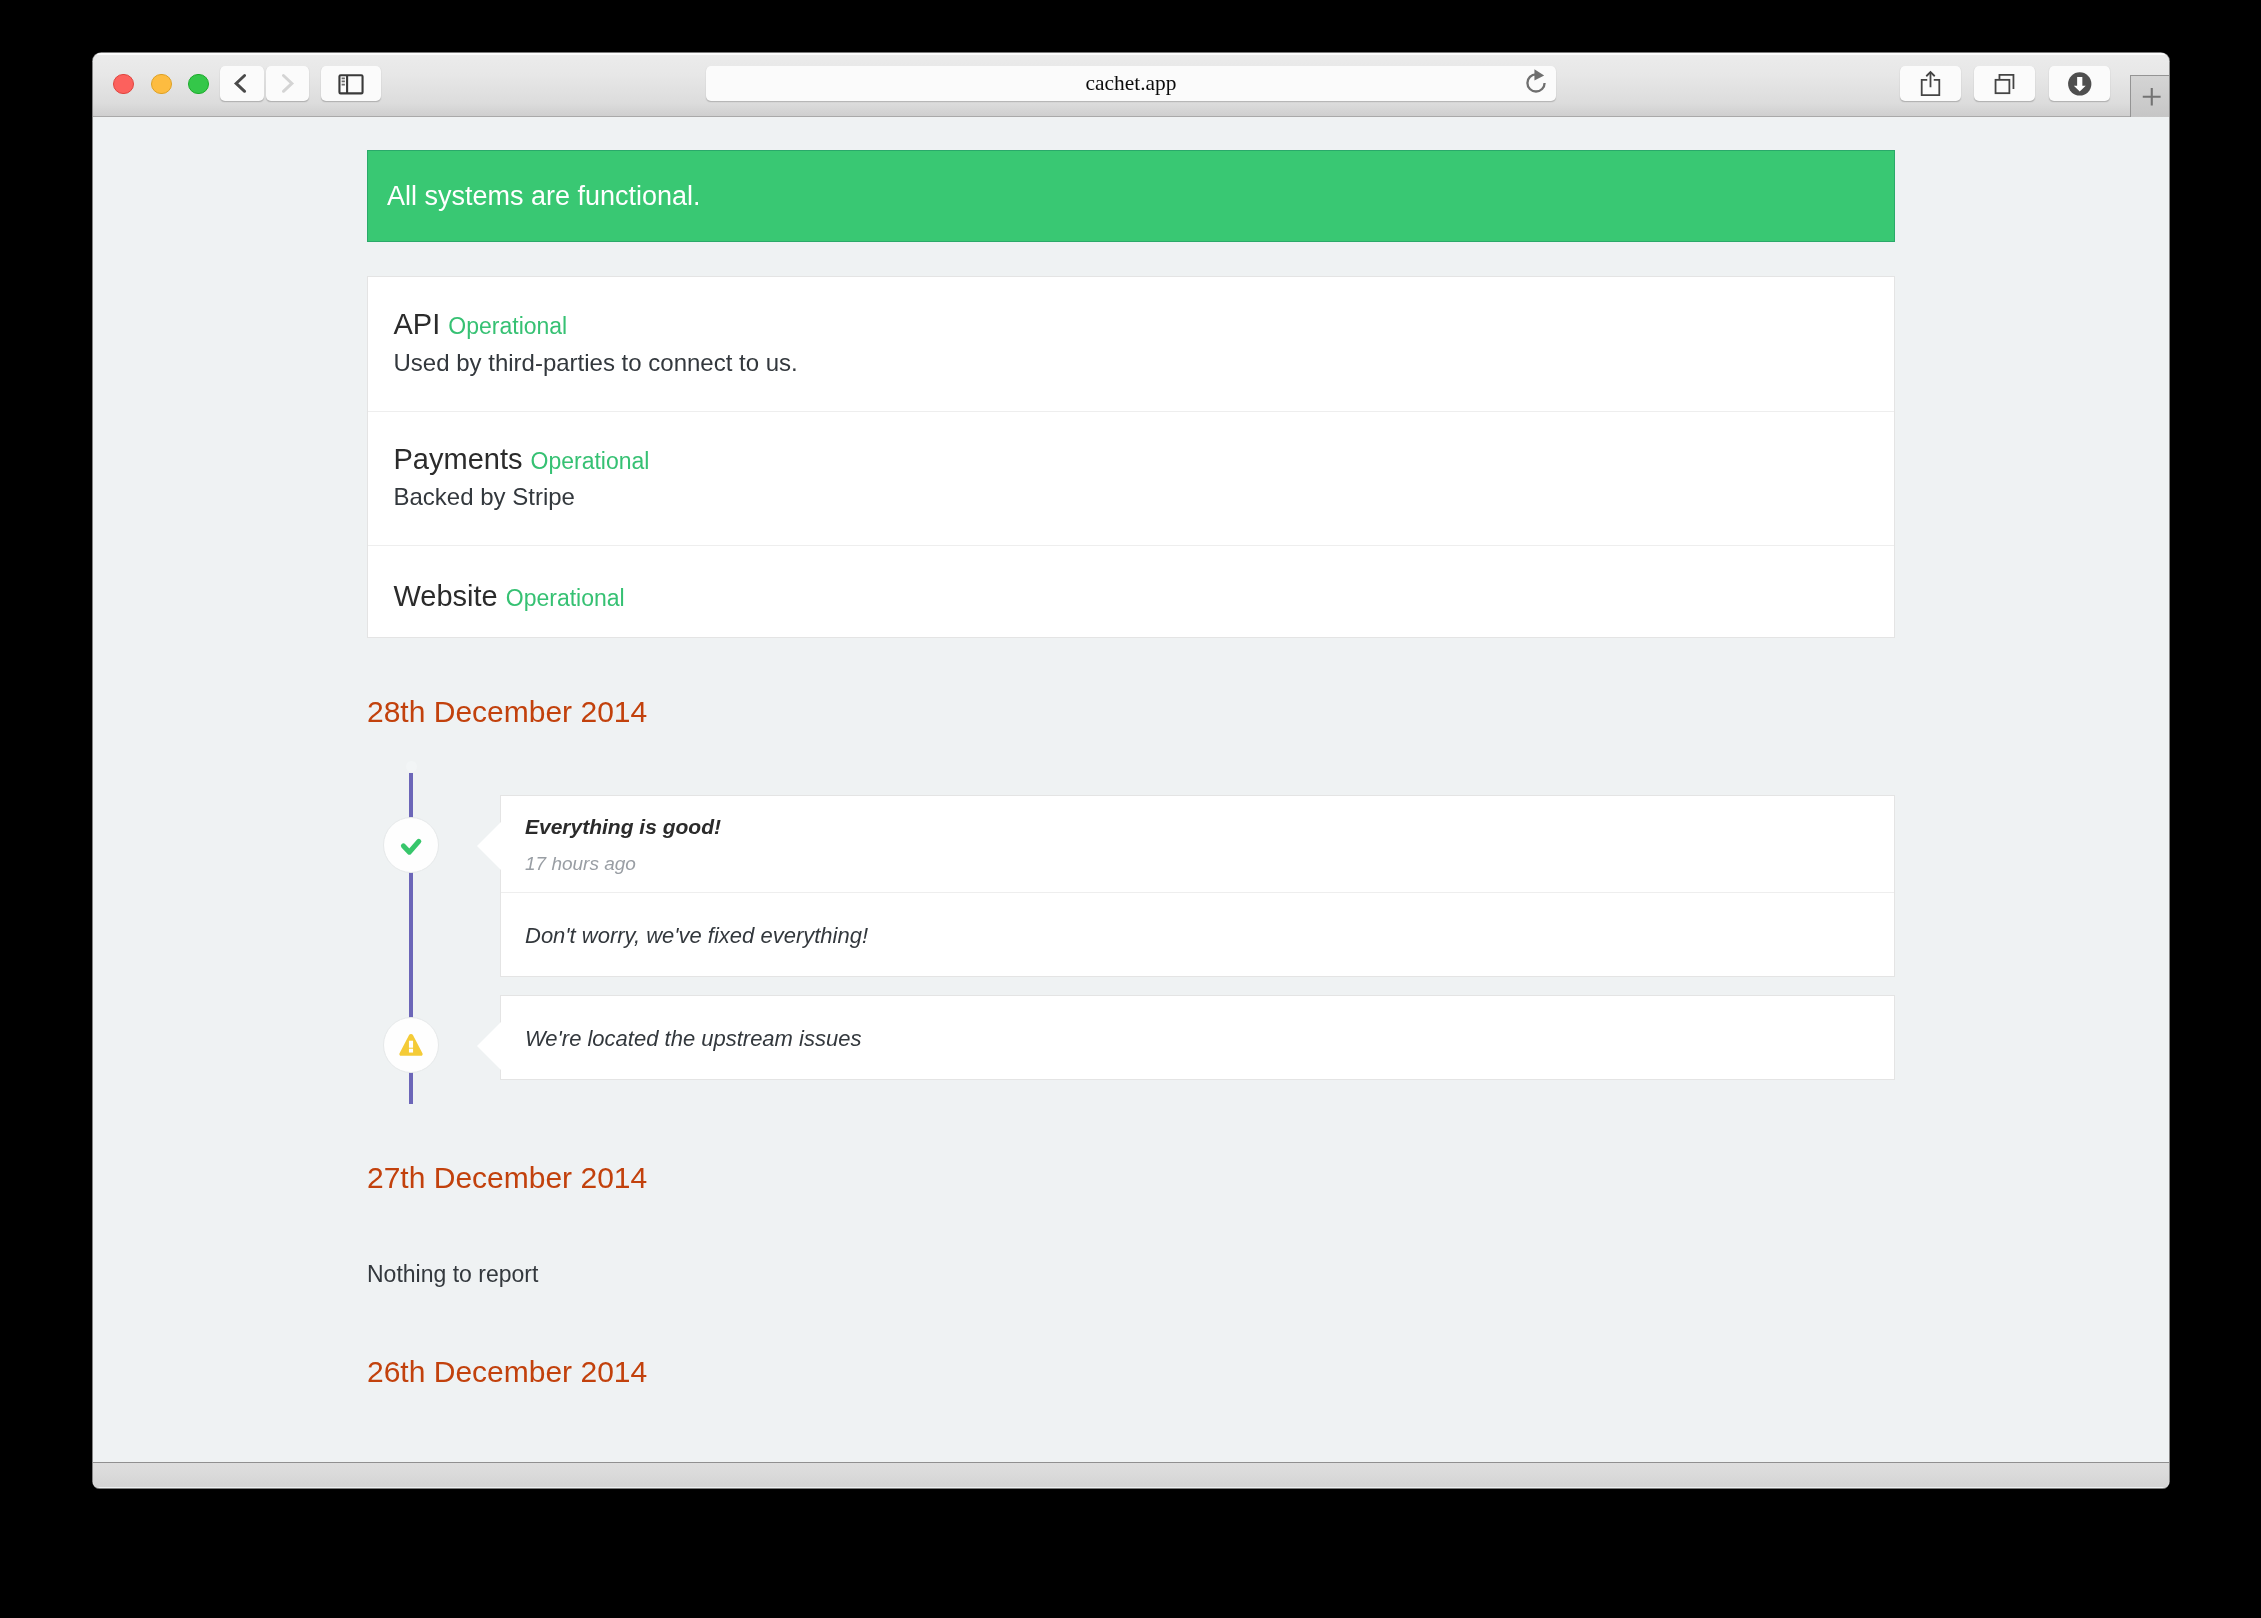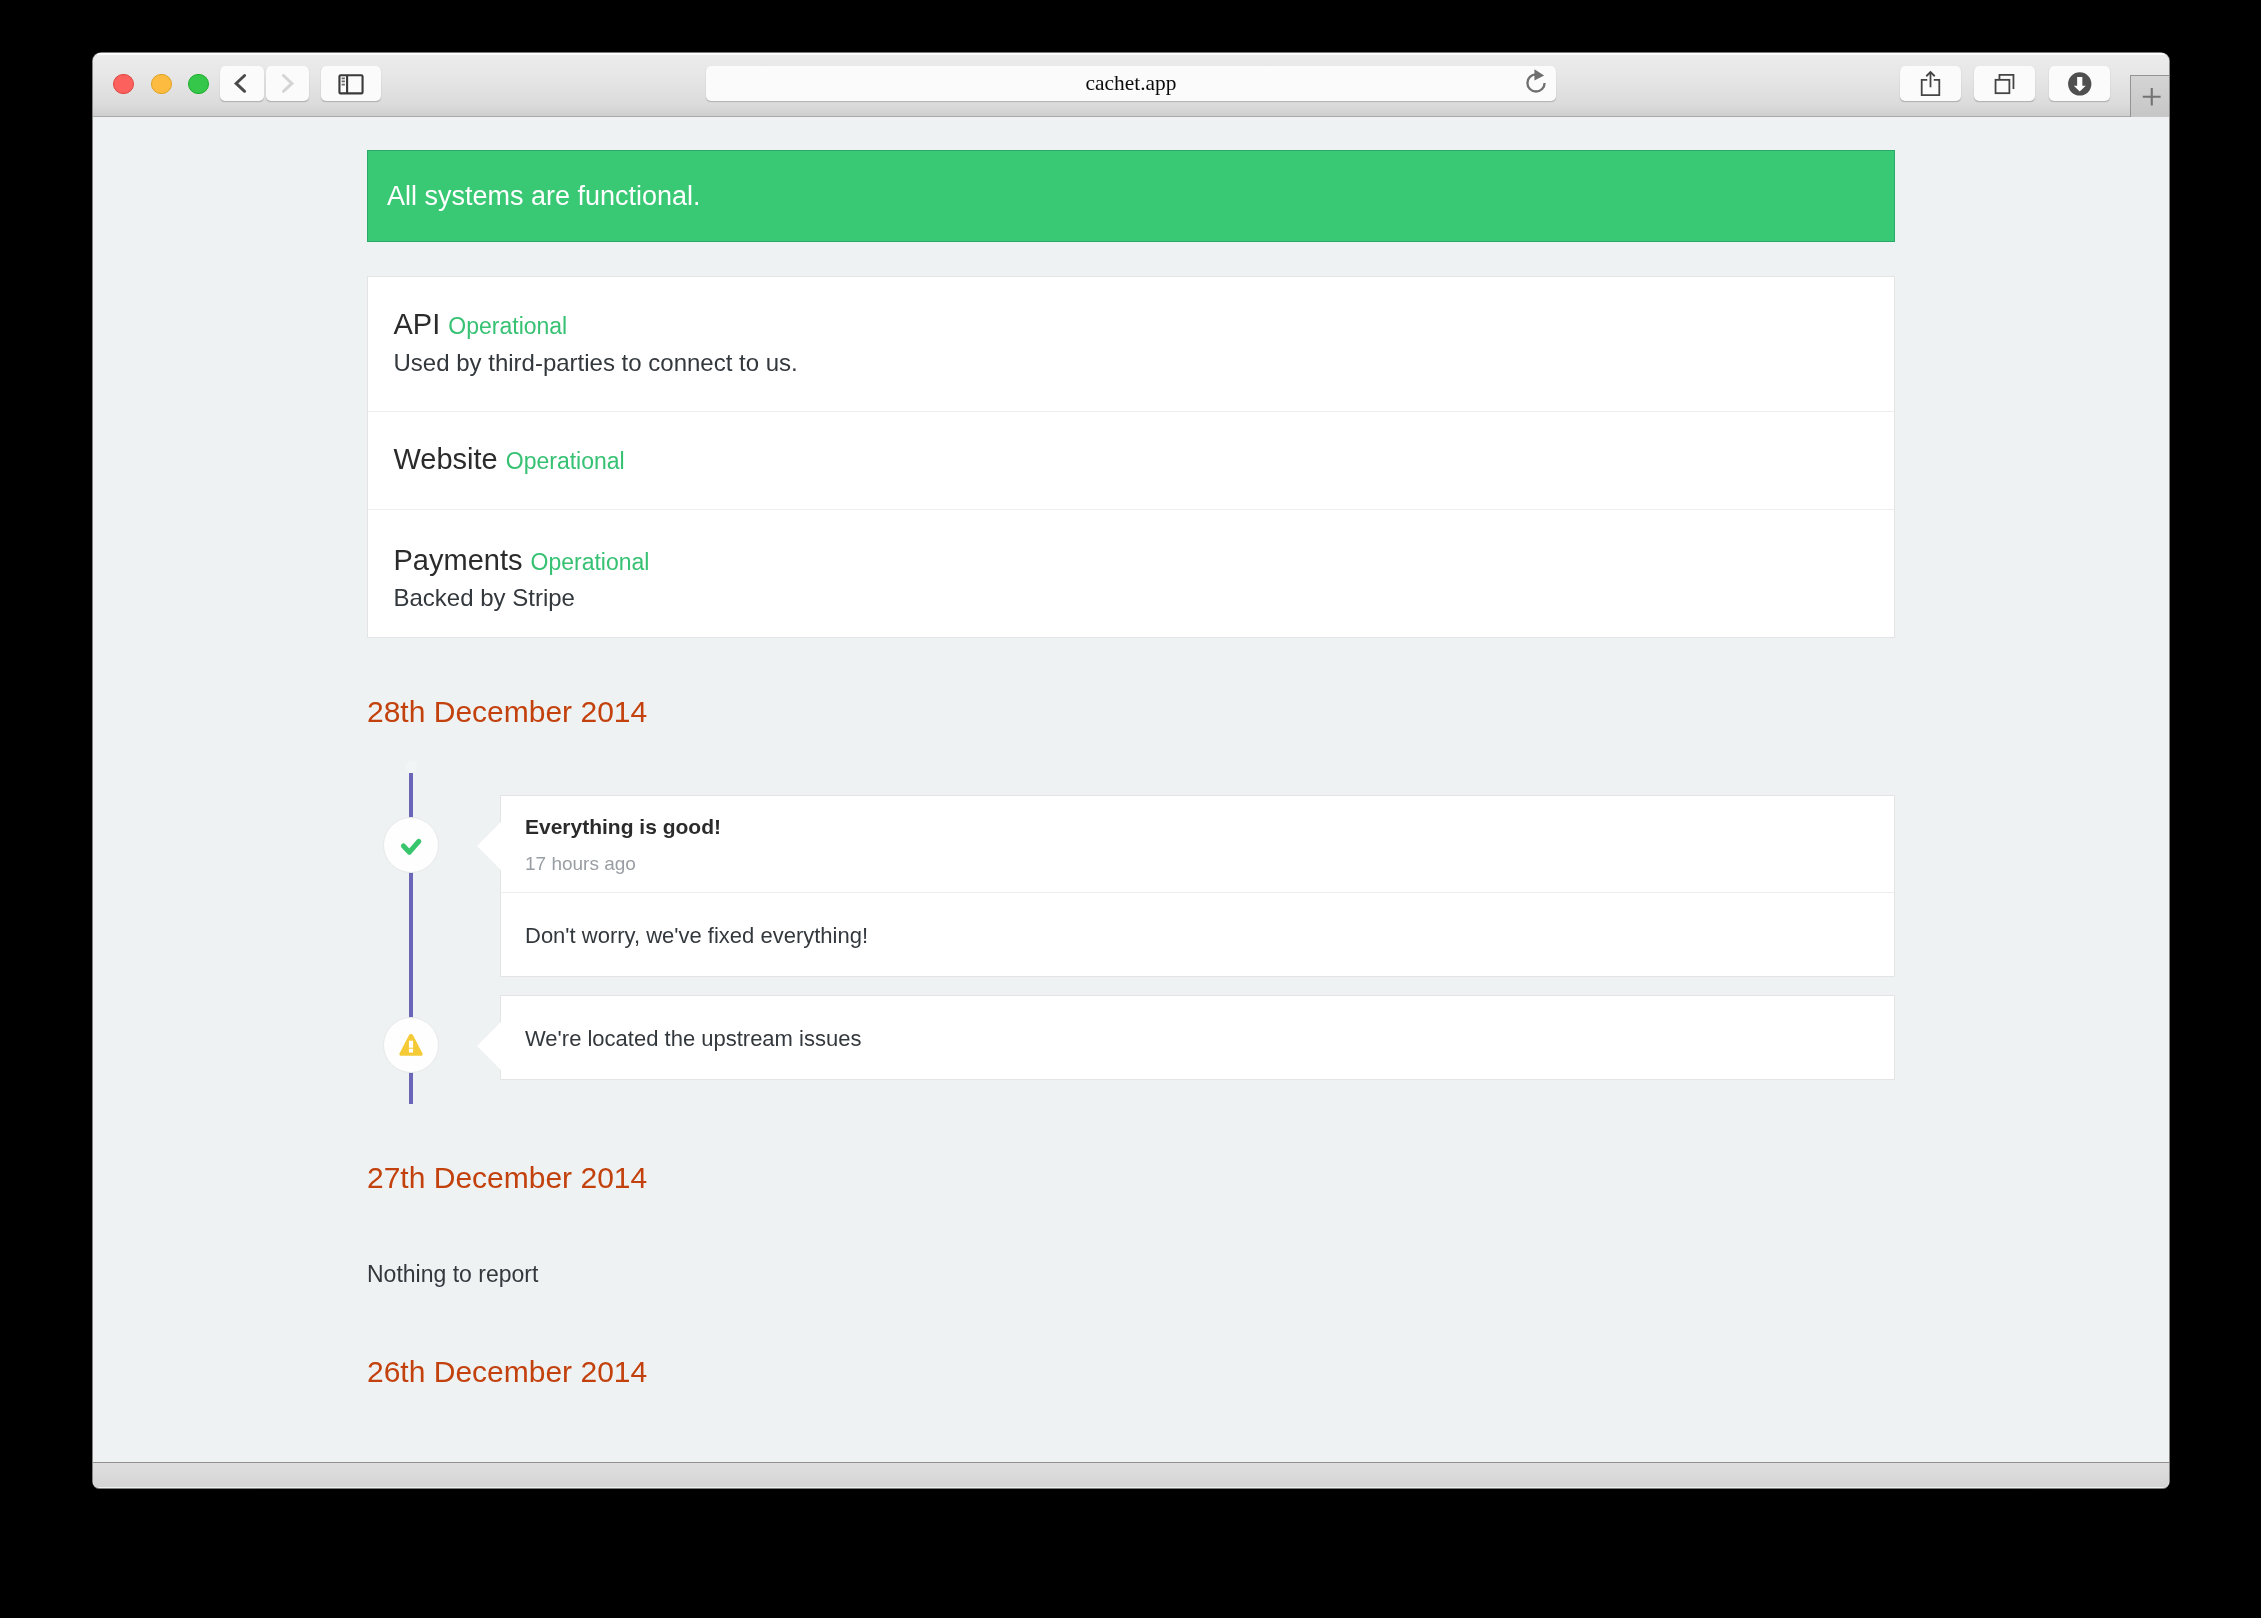--- a/index.html
+++ b/index.html
@@ -53,21 +53,21 @@
   .comp:last-child{border-bottom:none;padding-top:34px;padding-bottom:24px;}
   .comp-name{font-size:29px;color:#2b2b2b;line-height:33px;height:33px;}
   .comp-status{font-size:23px;color:#36c173;}
   .comp-desc{font-size:24px;color:#33383d;margin-top:6.6px;line-height:30px;height:30px;}
 
   .day-title{font-size:30px;color:#c2410c;line-height:35px;padding-top:56px;}
   .timeline{position:relative;margin-top:44px;padding-top:22px;padding-bottom:24px;}
   .tl-line{position:absolute;left:42px;top:0;bottom:0;width:4.1px;background:#6c66b8;}
   .tl-dot-top{position:absolute;left:39px;top:-12.3px;width:10.7px;height:10.7px;border-radius:50%;
               background:#f2f5f6;}
-  .entry{position:relative;}
+  .entry{position:relative;font-style:italic;}
   .bubble{position:relative;margin-left:133px;background:#fff;border:0.8px solid #e4e4e4;
           box-sizing:border-box;}
   .bubble::before{content:"";position:absolute;left:-24px;top:26px;width:0;height:0;
           border-top:24px solid transparent;border-bottom:24px solid transparent;
           border-right:24px solid #fff;}
   .bubble-head{padding:18px 27px 16.4px 24px;border-bottom:0.8px solid #eeeeee;}
   .entry-title{font-size:21px;font-weight:bold;color:#2b2b2b;line-height:26px;height:26px;}
   .entry-time{font-size:19px;color:#999ea4;line-height:25px;margin-top:10.7px;height:25px;}
   .bubble-body{padding:29px 27px 26px 24px;font-size:22px;color:#33383d;line-height:28px;}
   .tl-icon{position:absolute;left:16.4px;top:22px;width:56px;height:56px;border-radius:50%;
@@ -142,25 +142,25 @@
 
   <div id="page">
     <div id="container">
       <div id="banner">All systems are functional.</div>
       <div class="card" id="components-card">
           <div class="comp">
             <div class="comp-name"><span>API</span> <span class="comp-status">Operational</span></div>
             <div class="comp-desc">Used by third-parties to connect to us.</div>
           </div>
           <div class="comp">
-            <div class="comp-name"><span>Website</span> <span class="comp-status">Operational</span></div>
-          </div>
-          <div class="comp">
             <div class="comp-name"><span>Payments</span> <span class="comp-status">Operational</span></div>
             <div class="comp-desc">Backed by Stripe</div>
+          </div>
+          <div class="comp">
+            <div class="comp-name"><span>Website</span> <span class="comp-status">Operational</span></div>
           </div>
         </div>
       <div id="days">
           <div class="day-title">28th December 2014</div>
           <div class="timeline">
             <div class="tl-line"></div>
             <div class="tl-dot-top"></div>
             <div class="entry">
               <div class="tl-icon">
                 <svg viewBox="0 0 68 68">

